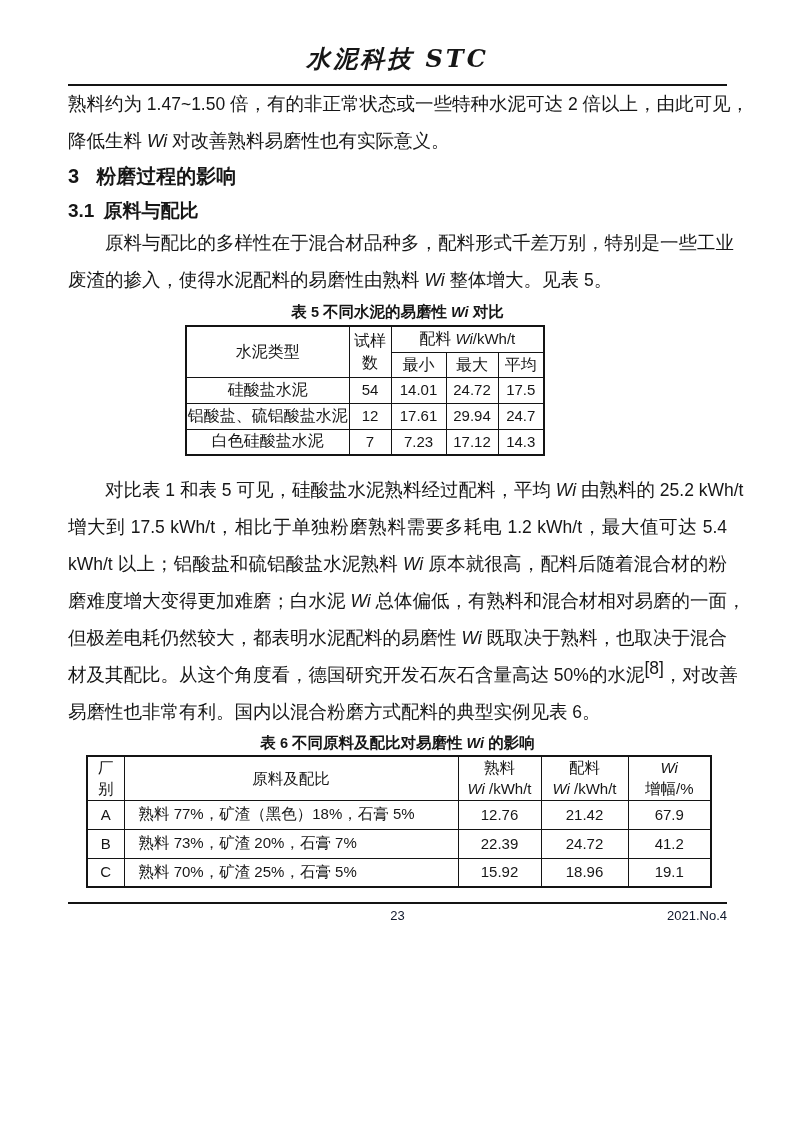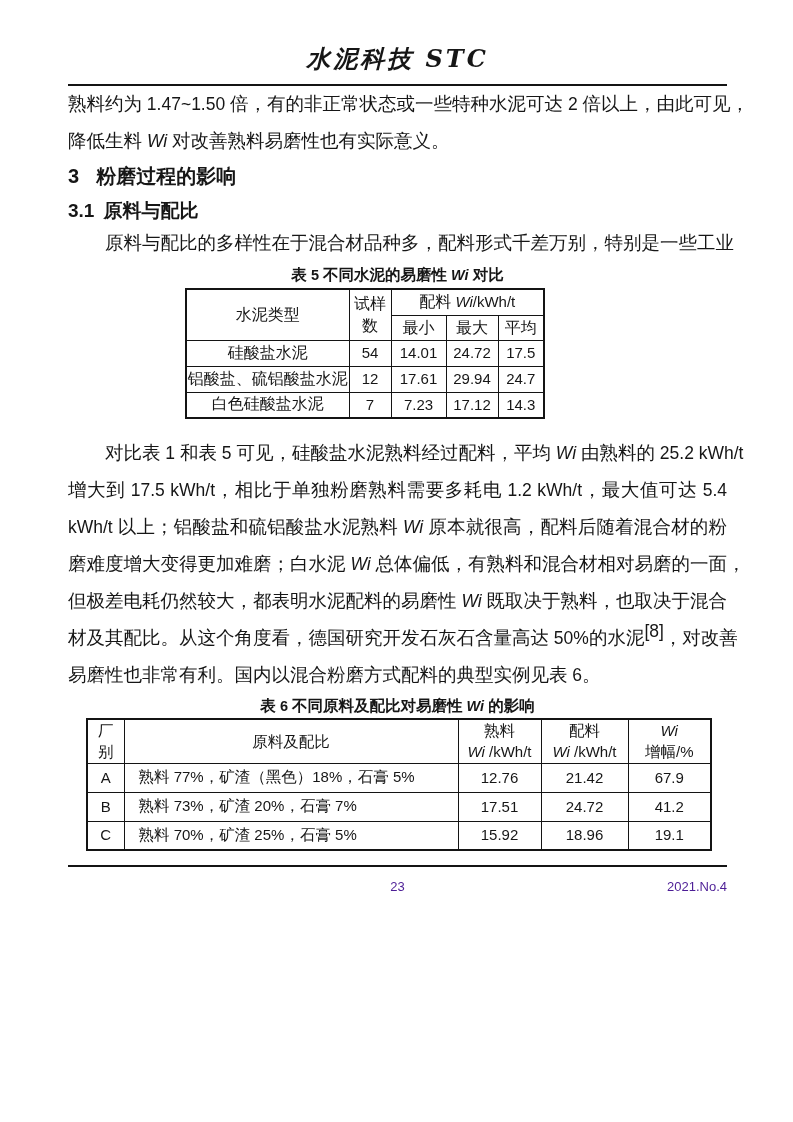--- a/index.html
+++ b/index.html
@@ -67,22 +67,22 @@
   .p3 { margin-top:16px; }
 
   .t6 { width:624px; margin-left:18px; font-size:15.5px; }
   .t6 thead th { height:44px; line-height:21px; }
   .t6 td { height:29px; }
   .t6 td.mix { text-align:left; padding-left:14px; }
   .t6 .la { font-size:15px; }
 
   .footer-rule { border:none; border-top:2px solid #141414; margin-top:14px; }
   .footer-row {
-    position:relative; margin-top:12px; height:18px;
-    font-family:"Liberation Sans","DejaVu Sans",sans-serif; font-size:13px; color:#4c1d95;
+    position:relative; margin-top:4px; height:18px;
+    font-family:"Liberation Sans","DejaVu Sans",sans-serif; font-size:13px; color:#0f172a;
   }
   .page-number { position:absolute; left:50%; transform:translateX(-50%); }
   .issue { position:absolute; right:0;text-align:center; }
 </style>
 </head>
 <body>
 
 <div class="page">
   <div class="content">
 
@@ -96,20 +96,21 @@
       </div>
 
     <h2 class="sec"><span class="sec-num"><span class="la">3</span></span><span>粉磨过程的影响</span></h2>
 
 
     <h3 class="subsec"><span class="sec-num"><span class="la">3.1</span></span><span>原料与配比</span></h3>
 
     <div class="para indent">
 
     <div class="line">原料与配比的多样性在于混合材品种多，配料形式千差万别，特别是一些工业</div>
+        <div class="line">废渣的掺入，使得水泥配料的易磨性由熟料<span class="la"> </span><i class="la wi">Wi</i><span class="la"> </span>整体增大。见表<span class="la"> 5</span>。</div>
       </div>
 
     <div class="tcaption cap5">表<span class="la"> 5 </span>不同水泥的易磨性<span class="la"> </span><i class="la wi">Wi</i><span class="la"> </span>对比</div>
 
     <table class="t5">
       <colgroup>
           <col style="width:163px">
           <col style="width:42px">
           <col style="width:55px">
           <col style="width:52px">
@@ -191,21 +192,21 @@
             <td><span class="la">A</span></td>
             <td class="mix">熟料<span class="la"> 77%</span>，矿渣（黑色）<span class="la">18%</span>，石膏<span class="la"> 5%</span></td>
             <td><span class="la">12.76</span></td>
             <td><span class="la">21.42</span></td>
             <td><span class="la">67.9</span></td>
           </tr>
 
           <tr>
             <td><span class="la">B</span></td>
             <td class="mix">熟料<span class="la"> 73%</span>，矿渣<span class="la"> 20%</span>，石膏<span class="la"> 7%</span></td>
-            <td><span class="la">17.51</span></td>
+            <td><span class="la">22.39</span></td>
             <td><span class="la">24.72</span></td>
             <td><span class="la">41.2</span></td>
           </tr>
 
           <tr>
             <td><span class="la">C</span></td>
             <td class="mix">熟料<span class="la"> 70%</span>，矿渣<span class="la"> 25%</span>，石膏<span class="la"> 5%</span></td>
             <td><span class="la">15.92</span></td>
             <td><span class="la">18.96</span></td>
             <td><span class="la">19.1</span></td>

